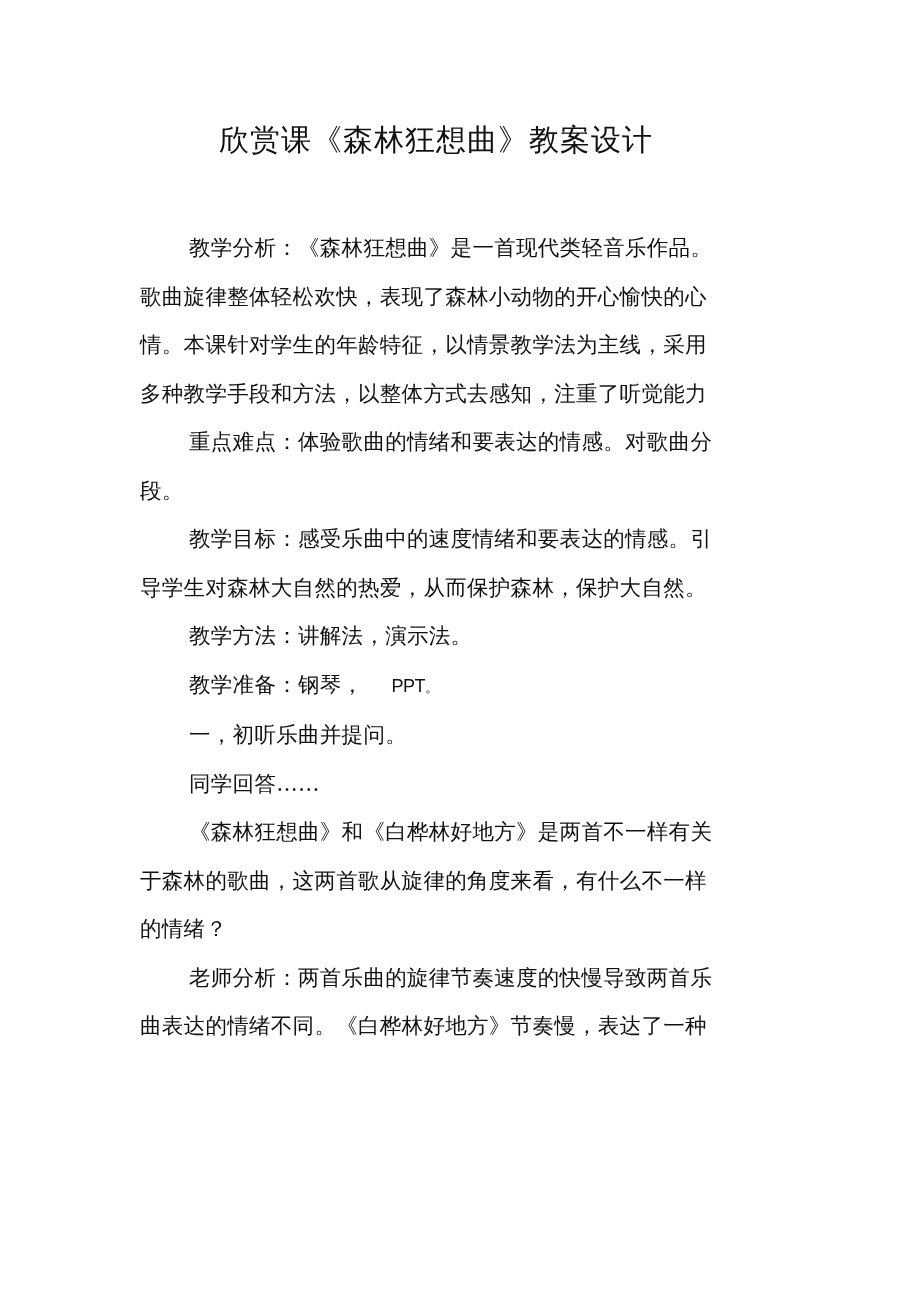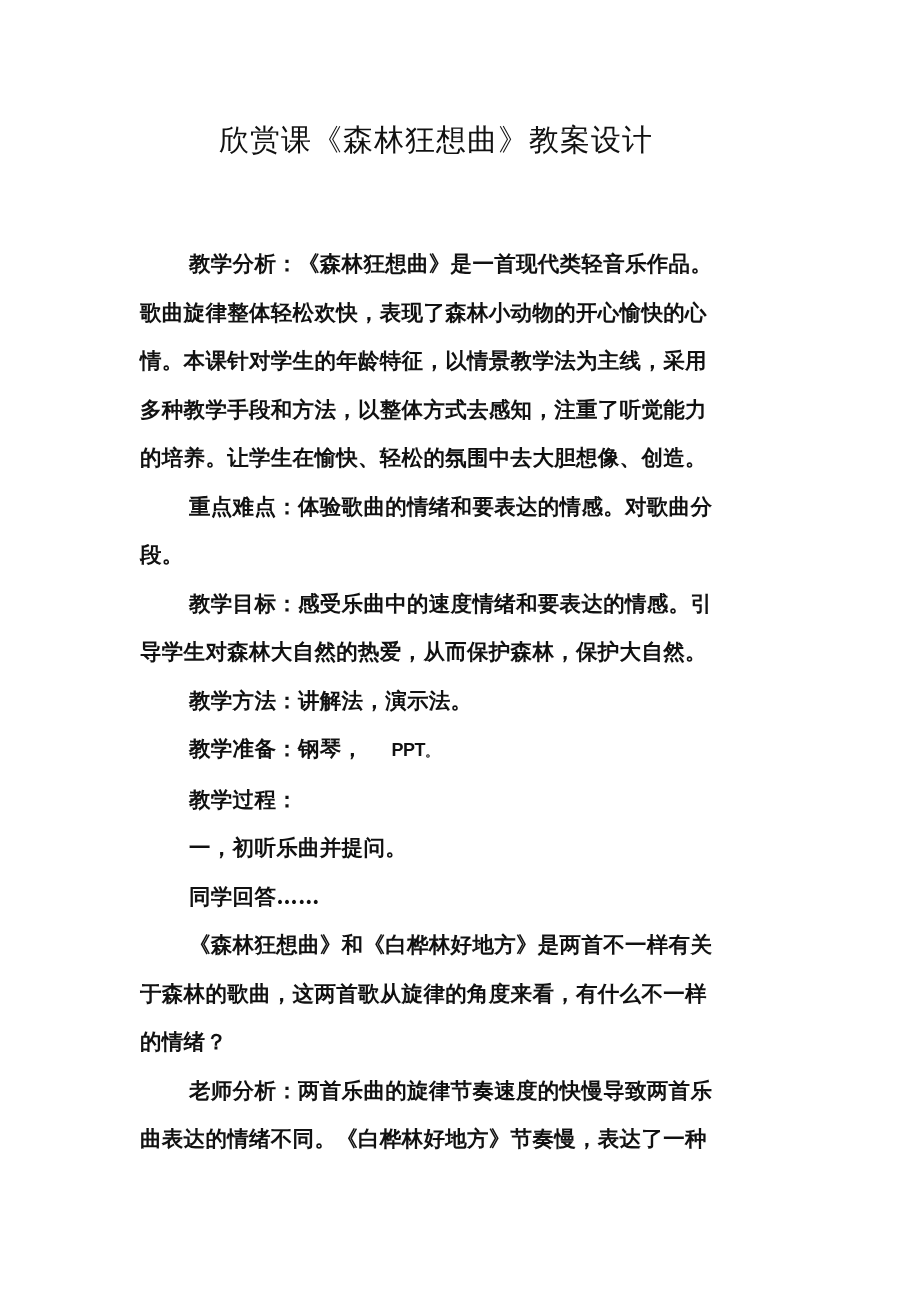--- a/index.html
+++ b/index.html
@@ -31,26 +31,25 @@
     font-size: 30px;
     letter-spacing: 1px;
     line-height: 44px;
     color: #111;
     margin: 0;
     font-weight: normal;
   }
   .body {
     position: absolute;
     left: 140px;
-    top: 240px;
+    top: 224px;
     width: 580px;
     font-size: 21.5px;
     line-height: 48.5px;
     letter-spacing: 0.3px;
-    font-weight: bold;
   }
   .latin {
     font-family: "Liberation Sans", sans-serif;
     font-size: 18px;
     letter-spacing: -0.5px;
   }
   .gap {
     display: inline-block;
     width: 28px;
   }
@@ -64,44 +63,40 @@
 
   <h1 class="title">欣赏课《森林狂想曲》教案设计</h1>
 
   <div class="body">
 
     <div>
       <span class="line indent">教学分析：《森林狂想曲》是一首现代类轻音乐作品。</span>
       <span class="line">歌曲旋律整体轻松欢快，表现了森林小动物的开心愉快的心</span>
       <span class="line">情。本课针对学生的年龄特征，以情景教学法为主线，采用</span>
       <span class="line">多种教学手段和方法，以整体方式去感知，注重了听觉能力</span>
-      <span class="line">的培养。让学生在愉快、轻松的氛围中去大胆想像、创造。</span>
     </div>
 
     <div>
       <span class="line indent">重点难点：体验歌曲的情绪和要表达的情感。对歌曲分</span>
       <span class="line">段。</span>
     </div>
 
     <div>
       <span class="line indent">教学目标：感受乐曲中的速度情绪和要表达的情感。引</span>
       <span class="line">导学生对森林大自然的热爱，从而保护森林，保护大自然。</span>
     </div>
 
     <div>
       <span class="line indent">教学方法：讲解法，演示法。</span>
     </div>
 
     <div>
       <span class="line indent"><span>教学准备：钢琴，</span><span class="gap"></span><span class="latin">PPT</span><span style="font-size:14px;">。</span></span>
     </div>
 
-    <div>
-      <span class="line indent">教学过程：</span>
-    </div>
 
     <div>
       <span class="line indent">一，初听乐曲并提问。</span>
     </div>
 
 
     <div>
       <span class="line indent">同学回答……</span>
     </div>
 

